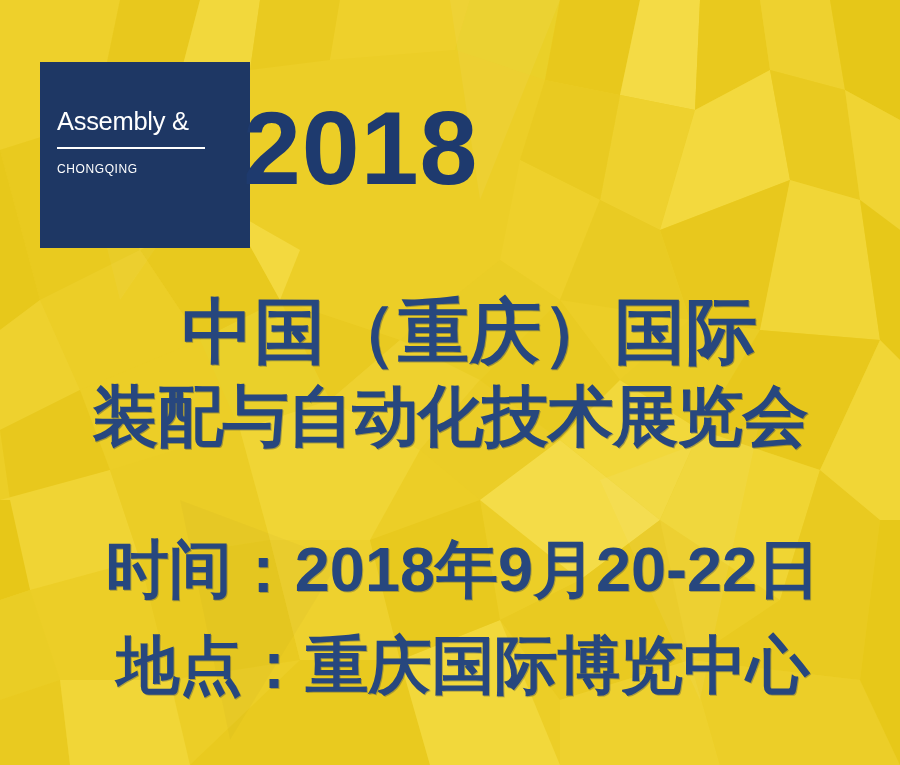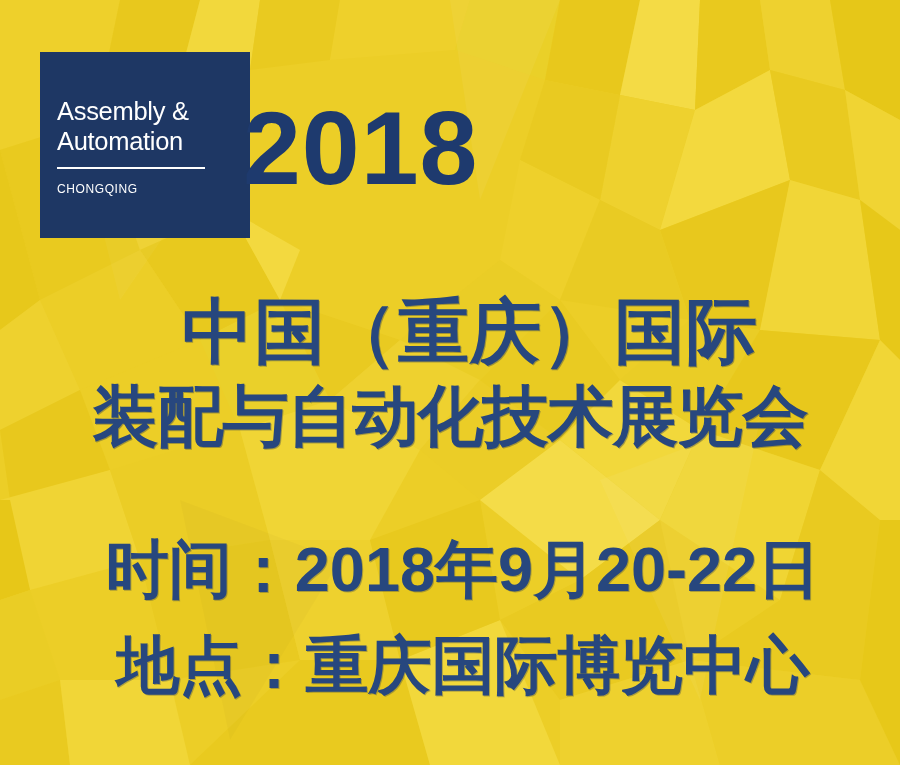--- a/index.html
+++ b/index.html
@@ -28,21 +28,21 @@
     position: absolute;
     inset: 0;
     width: 900px;
     height: 765px;
   }
 
   
   #logo-block {
     position: absolute;
     left: 40px;
-    top: 52px;
+    top: 62px;
     width: 210px;
     height: 186px;
     background: #1e3764;
     box-sizing: border-box;
     padding: 0;
   }
   #logo-inner {
     position: absolute;
     left: 17px;
     top: 44px;
@@ -211,21 +211,20 @@
     <polygon points="60,60 230,140 120,300" fill="#ffffff" opacity="0.04"></polygon>
     <polygon points="600,480 760,420 700,700" fill="#ffffff" opacity="0.05"></polygon>
     <polygon points="180,500 340,560 230,740" fill="#000000" opacity="0.02"></polygon>
   </svg>
 
   <div class="content-layer">
 
     <div id="logo-block">
       <div id="logo-inner">
         <div class="logo-line">Assembly &amp;</div>
-        <div class="logo-line">Automation</div>
         <div id="logo-divider"></div>
         <div id="logo-city">CHONGQING</div>
       </div>
     </div>
 
     <div id="year">2018</div>
 
     <div id="title-block">
       <div class="title-line" id="title-line-1">中国（重庆）国际</div>
       <div class="title-line" id="title-line-2">装配与自动化技术展览会</div>

